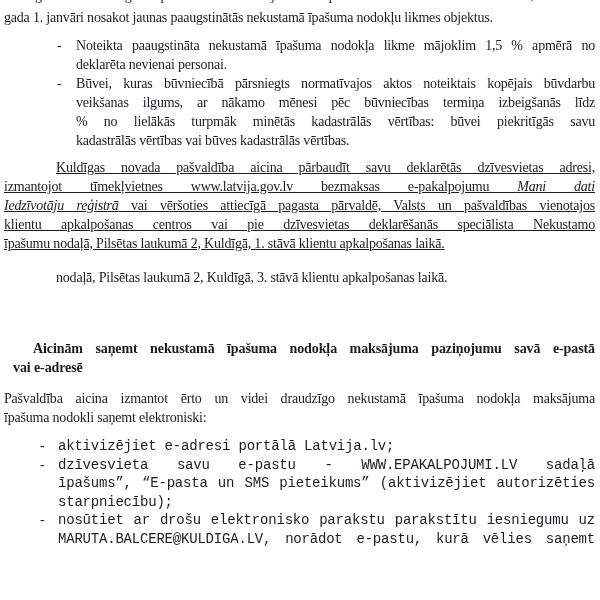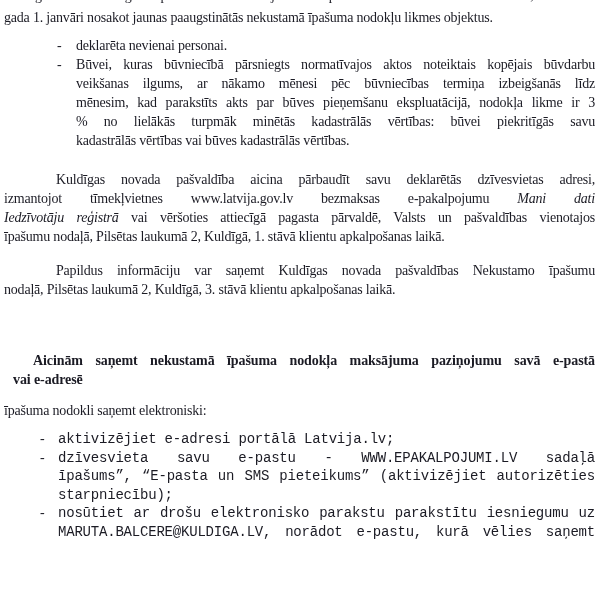--- a/index.html
+++ b/index.html
@@ -29,21 +29,21 @@
   .bullets-outer .bitem { margin-left: 72px; }
   .bullets-outer .dash { position: absolute; left: -19px; top: 0; line-height: 19px; }
   .bullets-inner .bitem { margin-left: 54px; }
   .bullets-inner .dash { position: absolute; left: -18px; top: 0; line-height: 18.5px; }
   .bullets-inner .line { line-height: 18.5px; height: 18.5px; font-family: Liberation Mono, monospace; }
 
   
   [data-name="block-intro-clipped"] { margin-top: -14px; }
   [data-name="block-intro-tail"]    { margin-top: 3px; }
   [data-name="block-rates-list"]    { margin-top: 9px; }
-  [data-name="block-para-check-address"]   { margin-top: 20px; }
+  [data-name="block-para-check-address"]   { margin-top: 8px; text-decoration: underline; }
   [data-name="block-para-additional-info"] { margin-top: 15px; }
   [data-name="block-heading-epasts"] {
     margin-top: 52px; margin-left: 9px; font-weight: bold; letter-spacing: -0.1px;
   }
   [data-name="block-heading-epasts"] .line:first-child { text-indent: 20px; }
   [data-name="block-para-epasts-intro"] { margin-top: 12px; }
   [data-name="block-epasts-list"]       { margin-top: 10px; }
 </style>
 </head>
 <body>
@@ -51,46 +51,47 @@
 <div class="doc" data-name="document-page">
     <div data-name="block-intro-clipped" class="para">
       <div class="line" data-name="text-line">Kuldīgas novadā šogad apsekoti vairāki objekti un pārskatītas to kadastrālās vērtības, ar 2024.</div>
     </div>
     <div data-name="block-intro-tail" class="para">
       <div class="line last" data-name="text-line">gada 1. janvāri nosakot jaunas paaugstinātās nekustamā īpašuma nodokļu likmes objektus.</div>
     </div>
     <div data-name="block-rates-list" class="bullets bullets-outer">
       <div class="bitem" data-name="bullet-item">
         <span class="dash" data-name="bullet-dash-icon">-</span>
+        <div class="line" data-name="text-line">Noteikta paaugstināta nekustamā īpašuma nodokļa likme mājoklim 1,5 % apmērā no</div>
         <div class="line last" data-name="text-line">deklarēta nevienai personai.</div>
       </div>
       <div class="bitem" data-name="bullet-item">
         <span class="dash" data-name="bullet-dash-icon">-</span>
         <div class="line" data-name="text-line">Būvei, kuras būvniecībā pārsniegts normatīvajos aktos noteiktais kopējais būvdarbu</div>
         <div class="line" data-name="text-line">veikšanas ilgums, ar nākamo mēnesi pēc būvniecības termiņa izbeigšanās līdz</div>
-        <div class="line" data-name="text-line">mēnesim, kad parakstīts akts par būves pieņemšanu ekspluatācijā, nodokļa likme ir 3</div>
         <div class="line" data-name="text-line">% no lielākās turpmāk minētās kadastrālās vērtības: būvei piekritīgās savu</div>
         <div class="line last" data-name="text-line">kadastrālās vērtības vai būves kadastrālās vērtības.</div>
       </div>
     </div>
     <div data-name="block-para-check-address" class="para indent">
       <div class="line" data-name="text-line">Kuldīgas novada pašvaldība aicina pārbaudīt savu deklarētās dzīvesvietas adresi,</div>
       <div class="line" data-name="text-line"><span class="plain" data-name="text-segment">izmantojot tīmekļvietnes www.latvija.gov.lv bezmaksas e-pakalpojumu </span><span class="ital" data-name="italic-text-segment">Mani dati</span></div>
       <div class="line" data-name="text-line"><span class="ital" data-name="italic-text-segment">Iedzīvotāju reģistrā</span><span class="plain" data-name="text-segment"> vai vēršoties attiecīgā pagasta pārvaldē, Valsts un pašvaldības vienotajos</span></div>
+      <div class="line" data-name="text-line">klientu apkalpošanas centros vai pie dzīvesvietas deklarēšanās speciālista Nekustamo</div>
       <div class="line last" data-name="text-line">īpašumu nodaļā, Pilsētas laukumā 2, Kuldīgā, 1. stāvā klientu apkalpošanas laikā.</div>
     </div>
     <div data-name="block-para-additional-info" class="para indent">
-      <div class="line" data-name="text-line">Papildus informāciju var saņemt Kuldīgas novada pašvaldības Nekustamo īpašumu</div>
       <div class="line last" data-name="text-line">nodaļā, Pilsētas laukumā 2, Kuldīgā, 3. stāvā klientu apkalpošanas laikā.</div>
     </div>
     <div data-name="block-heading-epasts" class="heading">
       <div class="line" data-name="text-line">Aicinām saņemt nekustamā īpašuma nodokļa maksājuma paziņojumu savā e-pastā</div>
       <div class="line last" data-name="text-line">vai e-adresē</div>
     </div>
     <div data-name="block-para-epasts-intro" class="para">
+      <div class="line" data-name="text-line">Pašvaldība aicina izmantot ērto un videi draudzīgo nekustamā īpašuma nodokļa maksājuma</div>
       <div class="line last" data-name="text-line">īpašuma nodokli saņemt elektroniski:</div>
     </div>
     <div data-name="block-epasts-list" class="bullets bullets-inner">
       <div class="bitem" data-name="bullet-item">
         <span class="dash" data-name="bullet-dash-icon">-</span>
         <div class="line last" data-name="text-line">aktivizējiet e-adresi portālā Latvija.lv;</div>
       </div>
       <div class="bitem" data-name="bullet-item">
         <span class="dash" data-name="bullet-dash-icon">-</span>
         <div class="line" data-name="text-line">dzīvesvieta savu e-pastu - WWW.EPAKALPOJUMI.LV sadaļā “Nekustamais</div>

